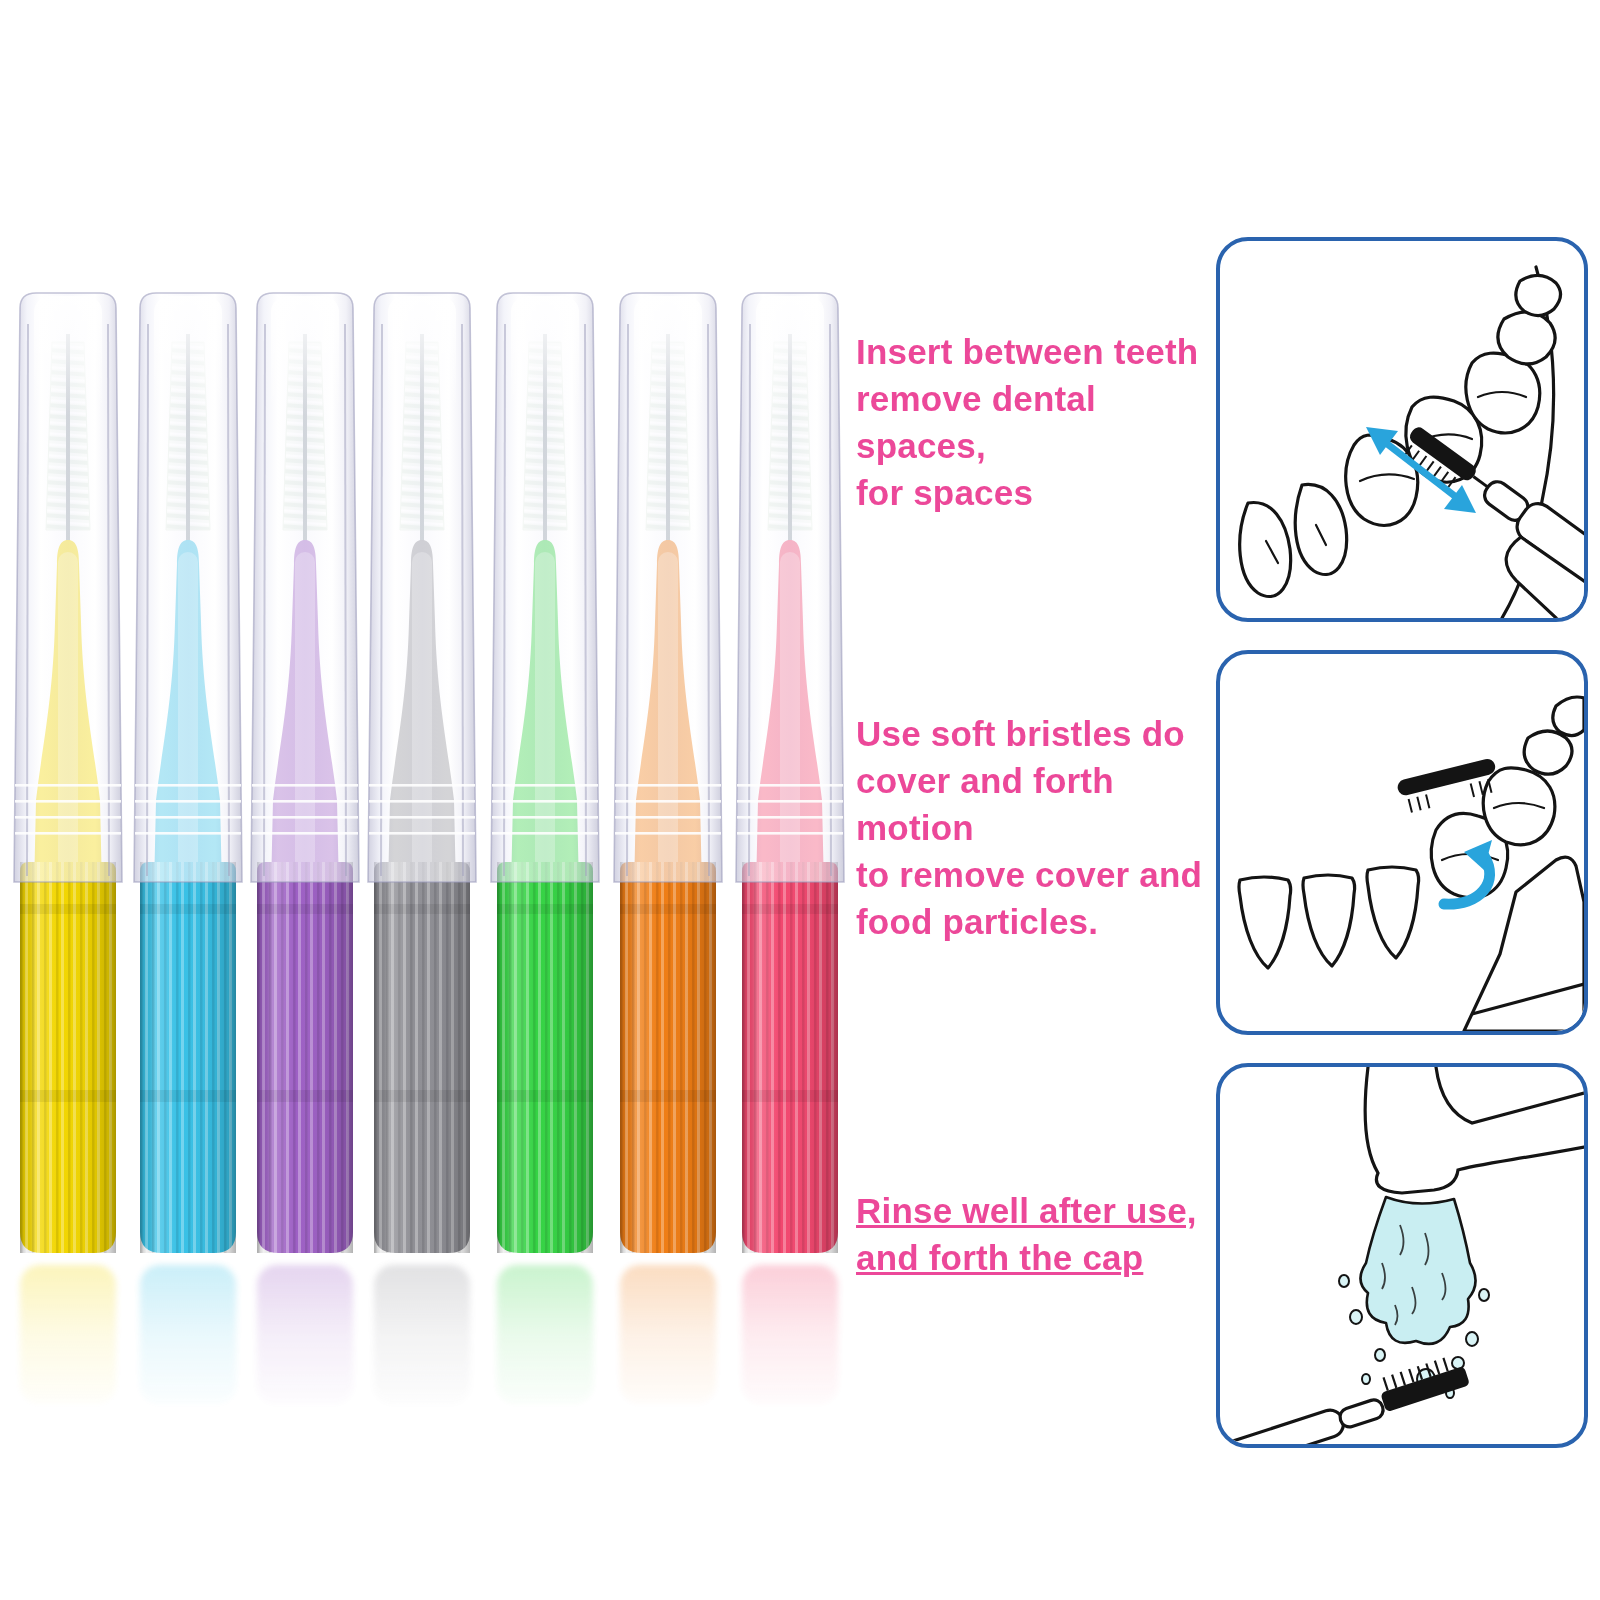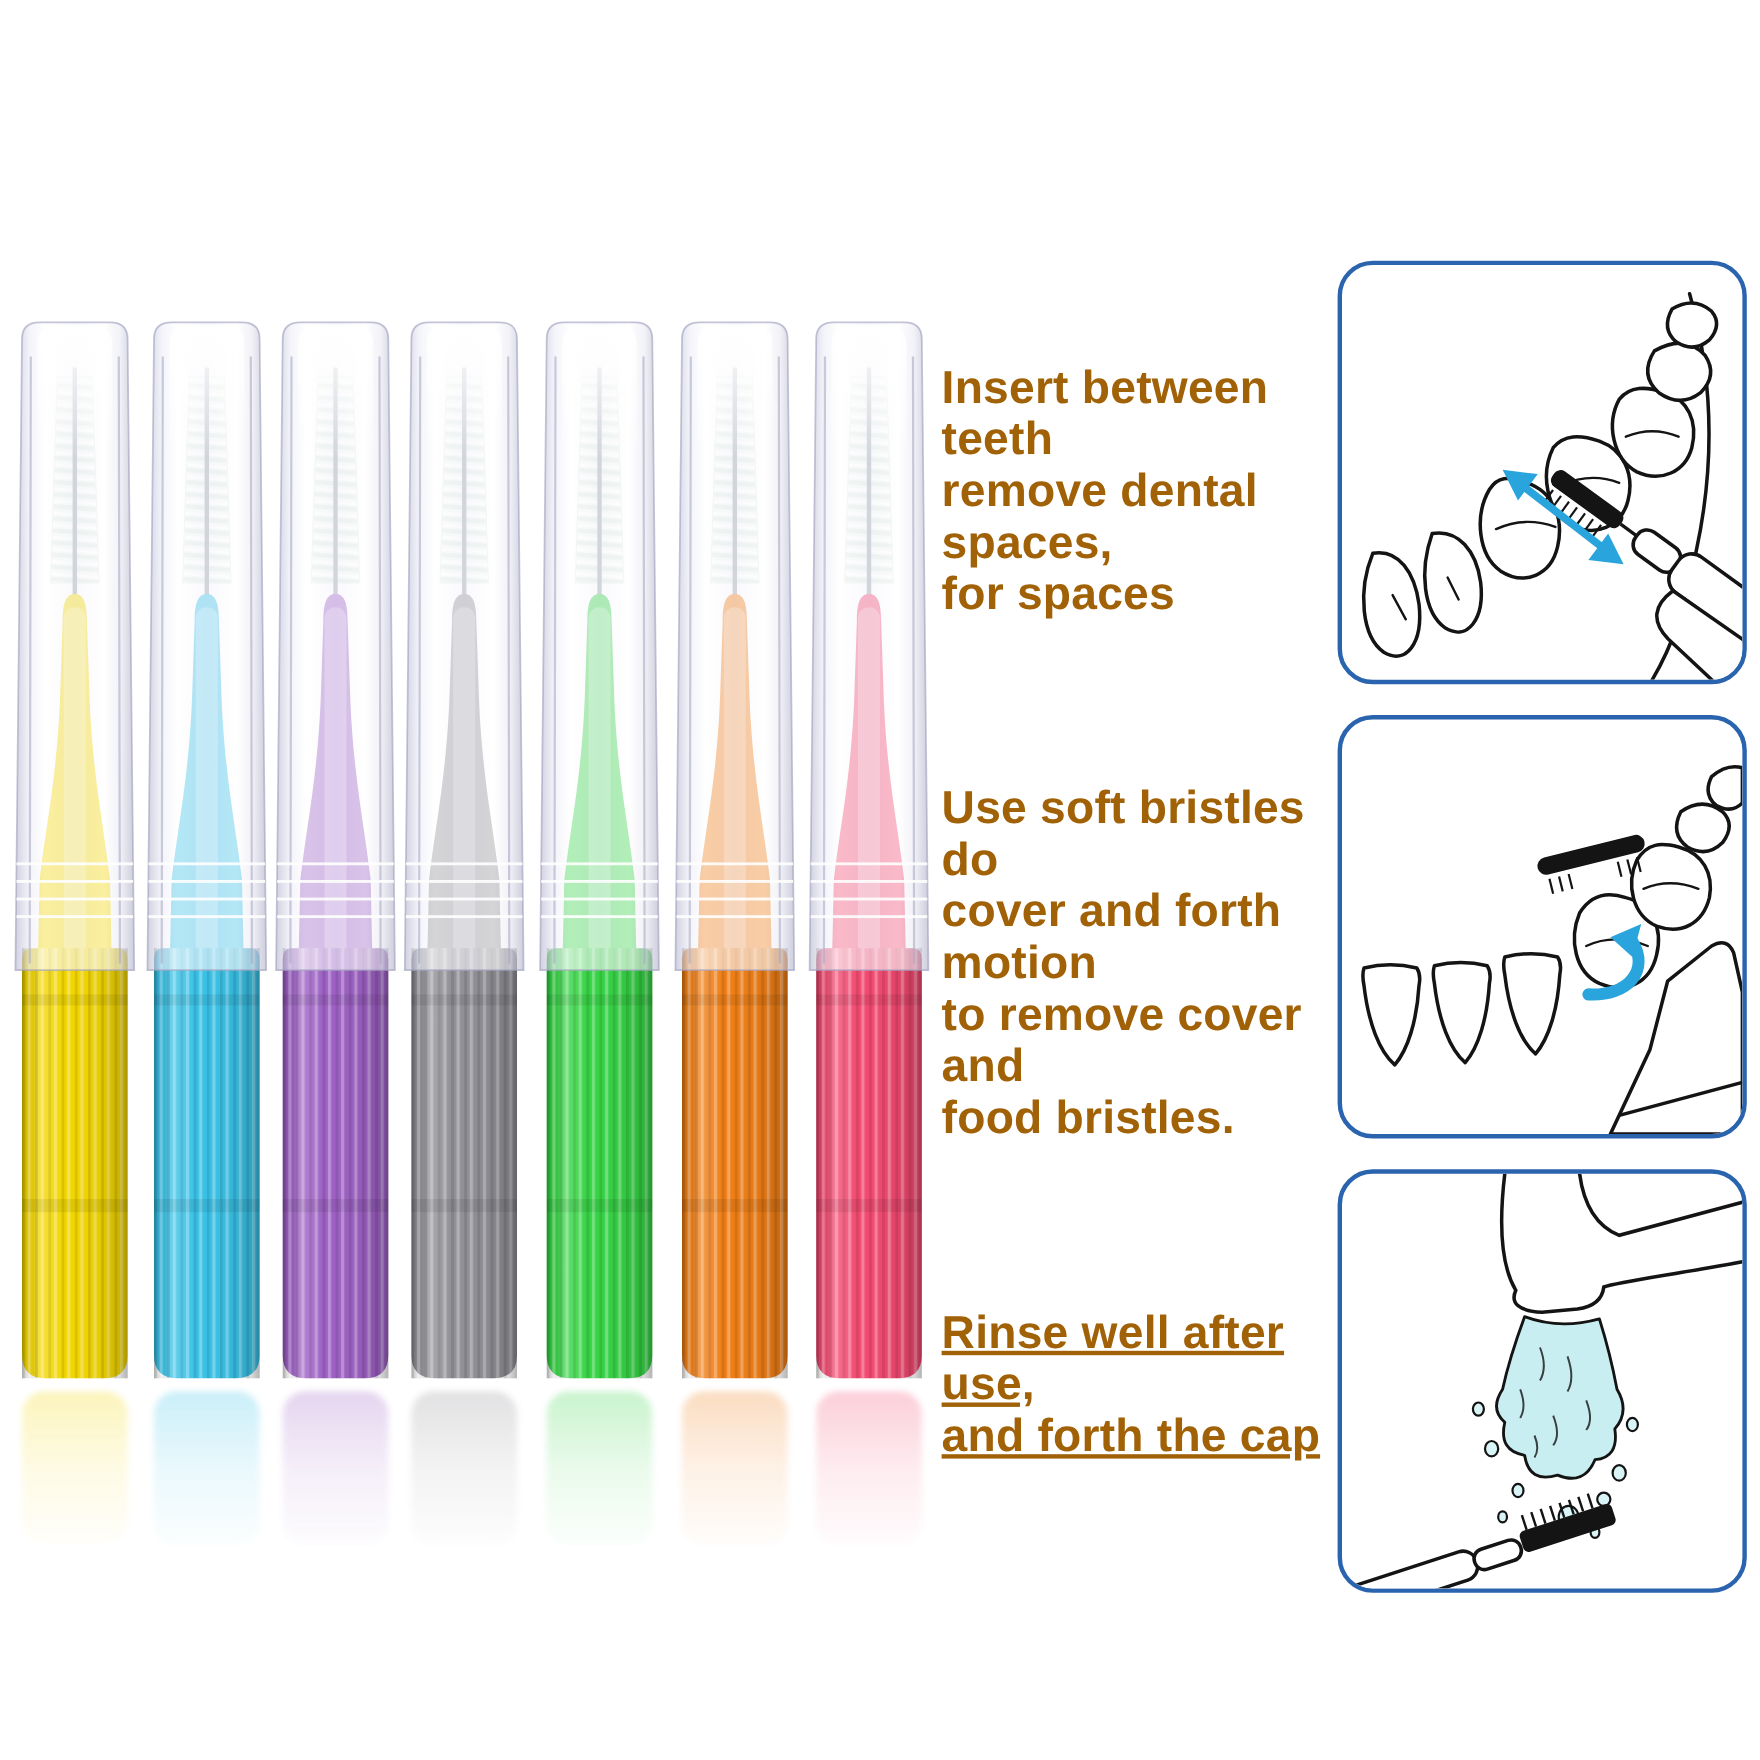--- a/index.html
+++ b/index.html
@@ -1,22 +1,22 @@
 <!DOCTYPE html>
 <html><head>
 <meta charset="utf-8">
 <style>
   html,body{margin:0;padding:0;background:#ffffff;}
   body{width:1600px;height:1600px;position:relative;overflow:hidden;
        font-family:"Liberation Sans","DejaVu Sans",sans-serif;}
   .stage{position:absolute;inset:0;background:#ffffff;}
   .brush-row{position:absolute;left:0;top:0;width:850px;height:1600px;}
   .steps{position:absolute;left:0;top:0;width:1600px;height:1600px;}
-  .step-text{position:absolute;left:856px;width:350px;color:#a16207;
-             font-weight:bold;font-size:42px;line-height:47px;letter-spacing:.2px;}
+  .step-text{position:absolute;left:856px;width:350px;color:#ec4899;
+             font-weight:bold;font-size:35px;line-height:47px;letter-spacing:.2px;}
   .step-1{top:328px;}
   .step-2{top:710px;}
   .step-3{top:1187px;text-decoration:underline;}
   .panel{position:absolute;left:1216px;width:372px;height:385px;
          border:4px solid var(--panel-border,#2a63ae);border-radius:32px;
          box-sizing:border-box;background:#ffffff;overflow:hidden;}
   .panel-1{top:237px;}
   .panel-2{top:650px;}
   .panel-3{top:1063px;}
   .panel svg{display:block;width:364px;height:377px;}
@@ -120,21 +120,21 @@
   <div class="steps">
     <div class="step-text step-1">
       <div>Insert between teeth</div>
       <div>remove dental spaces,</div>
       <div>for spaces</div>
     </div>
     <div class="step-text step-2">
       <div>Use soft bristles do</div>
       <div>cover and forth motion</div>
       <div>to remove cover and</div>
-      <div>food bristles.</div>
+      <div>food particles.</div>
     </div>
     <div class="step-text step-3">
       <div>Rinse well after use,</div>
       <div>and forth the cap</div>
     </div>
   </div>
 
   <div class="panel panel-1">
     <svg viewBox="0 0 364 377">
       <g fill="#ffffff" stroke="#141414" stroke-width="3.2" stroke-linejoin="round" stroke-linecap="round">

